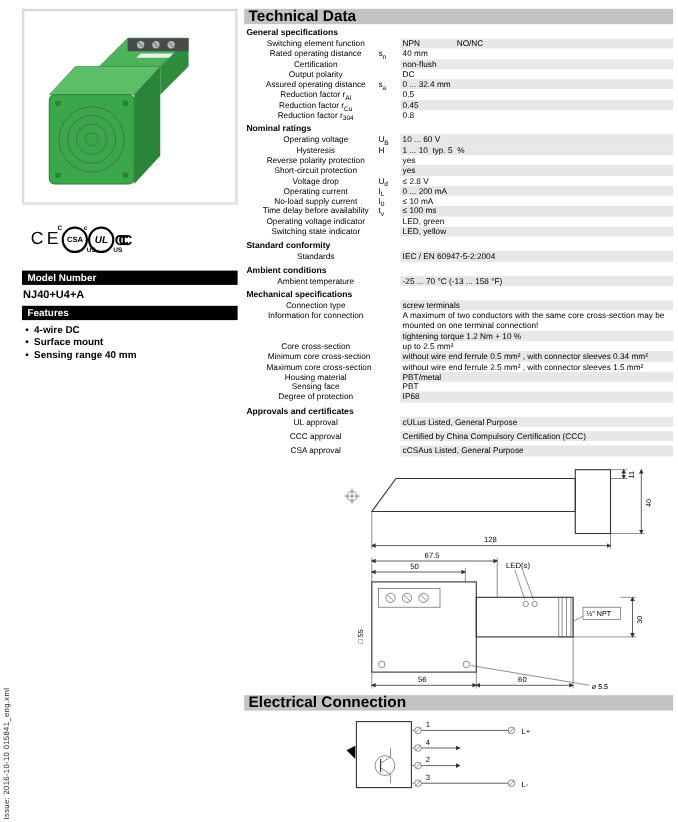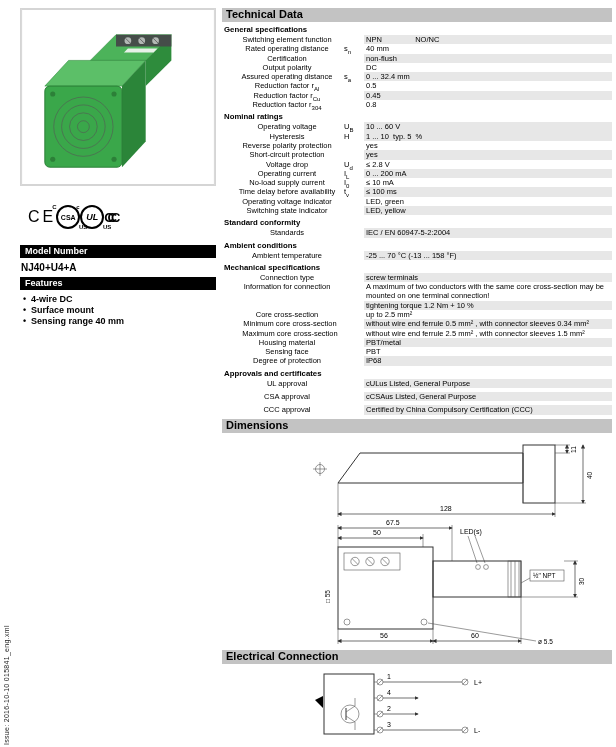--- a/index.html
+++ b/index.html
@@ -26,21 +26,21 @@
 
   .black-bar { background:#000; color:#fff; font-weight:bold; font-size:9px;
                padding:2px 5px; height:13px; line-height:9px; margin-top:12px; }
   .model-number { font-size:10px; font-weight:bold; padding:4px 1px 2px 1px; }
   .features-list { padding:4px 1px; }
   .feature-item { display:flex; font-size:9px; font-weight:bold; line-height:11px; }
   .feature-item .bullet { width:10px; padding-left:2px; }
 
   
   .right-col { position:absolute; left:222px; top:8px; width:390px; }
-  .bar-gray { background:#c3c3c3; font-weight:bold; font-size:11px;
+  .bar-gray { background:#c3c3c3; font-weight:bold; font-size:14px;
               height:14px; line-height:13px; padding:0 4px; }
   .sec-header { font-weight:bold; font-size:7.8px; padding:3px 0 1px 2px; }
   .spec-row { display:flex; align-items:stretch; min-height:9.3px; font-size:7.5px; line-height:9.2px; }
   .spec-row.spaced { margin-bottom:4px; }
   .spec-label { flex:0 0 122px; padding-left:8px;text-align:center; }
   .spec-label.indent2 { padding-left:14px; }
   .spec-sym { flex:0 0 20px; }
   .spec-value { flex:1; white-space:pre-wrap; padding-left:2px; }
   .spec-value.shaded { background:#e7e7e7; }
   sub { font-size:6px; line-height:0; }
@@ -289,33 +289,32 @@
         <span class="spec-sym"></span>
         <span class="spec-value shaded">IP68</span>
       </div>
       <div class="sec-header">Approvals and certificates</div>
       <div class="spec-row spaced">
         <span class="spec-label">UL approval</span>
         <span class="spec-sym"></span>
         <span class="spec-value shaded">cULus Listed, General Purpose</span>
       </div>
       <div class="spec-row spaced">
+        <span class="spec-label">CCC approval</span>
+        <span class="spec-sym"></span>
+        <span class="spec-value shaded">Certified by China Compulsory Certification (CCC)</span>
+      </div>
+      <div class="spec-row spaced">
         <span class="spec-label">CSA approval</span>
         <span class="spec-sym"></span>
         <span class="spec-value shaded">cCSAus Listed, General Purpose</span>
       </div>
-      <div class="spec-row spaced">
-        <span class="spec-label">CCC approval</span>
-        <span class="spec-sym"></span>
-        <span class="spec-value shaded">Certified by China Compulsory Certification (CCC)</span>
-      </div>
     </div>
 
   <div class="dim-wrap">
-    <div class="bar-gray">Dimensions</div>
 
     <svg class="dim-svg" width="330" height="213" viewBox="0 0 330 213">
       <defs>
         <marker id="ar" markerWidth="6" markerHeight="6" refX="5" refY="3" orient="auto">
           <path d="M0,0 L6,3 L0,6 z" fill="#333"></path>
         </marker>
         <marker id="al" markerWidth="6" markerHeight="6" refX="1" refY="3" orient="auto">
           <path d="M6,0 L0,3 L6,6 z" fill="#333"></path>
         </marker>
       </defs>

